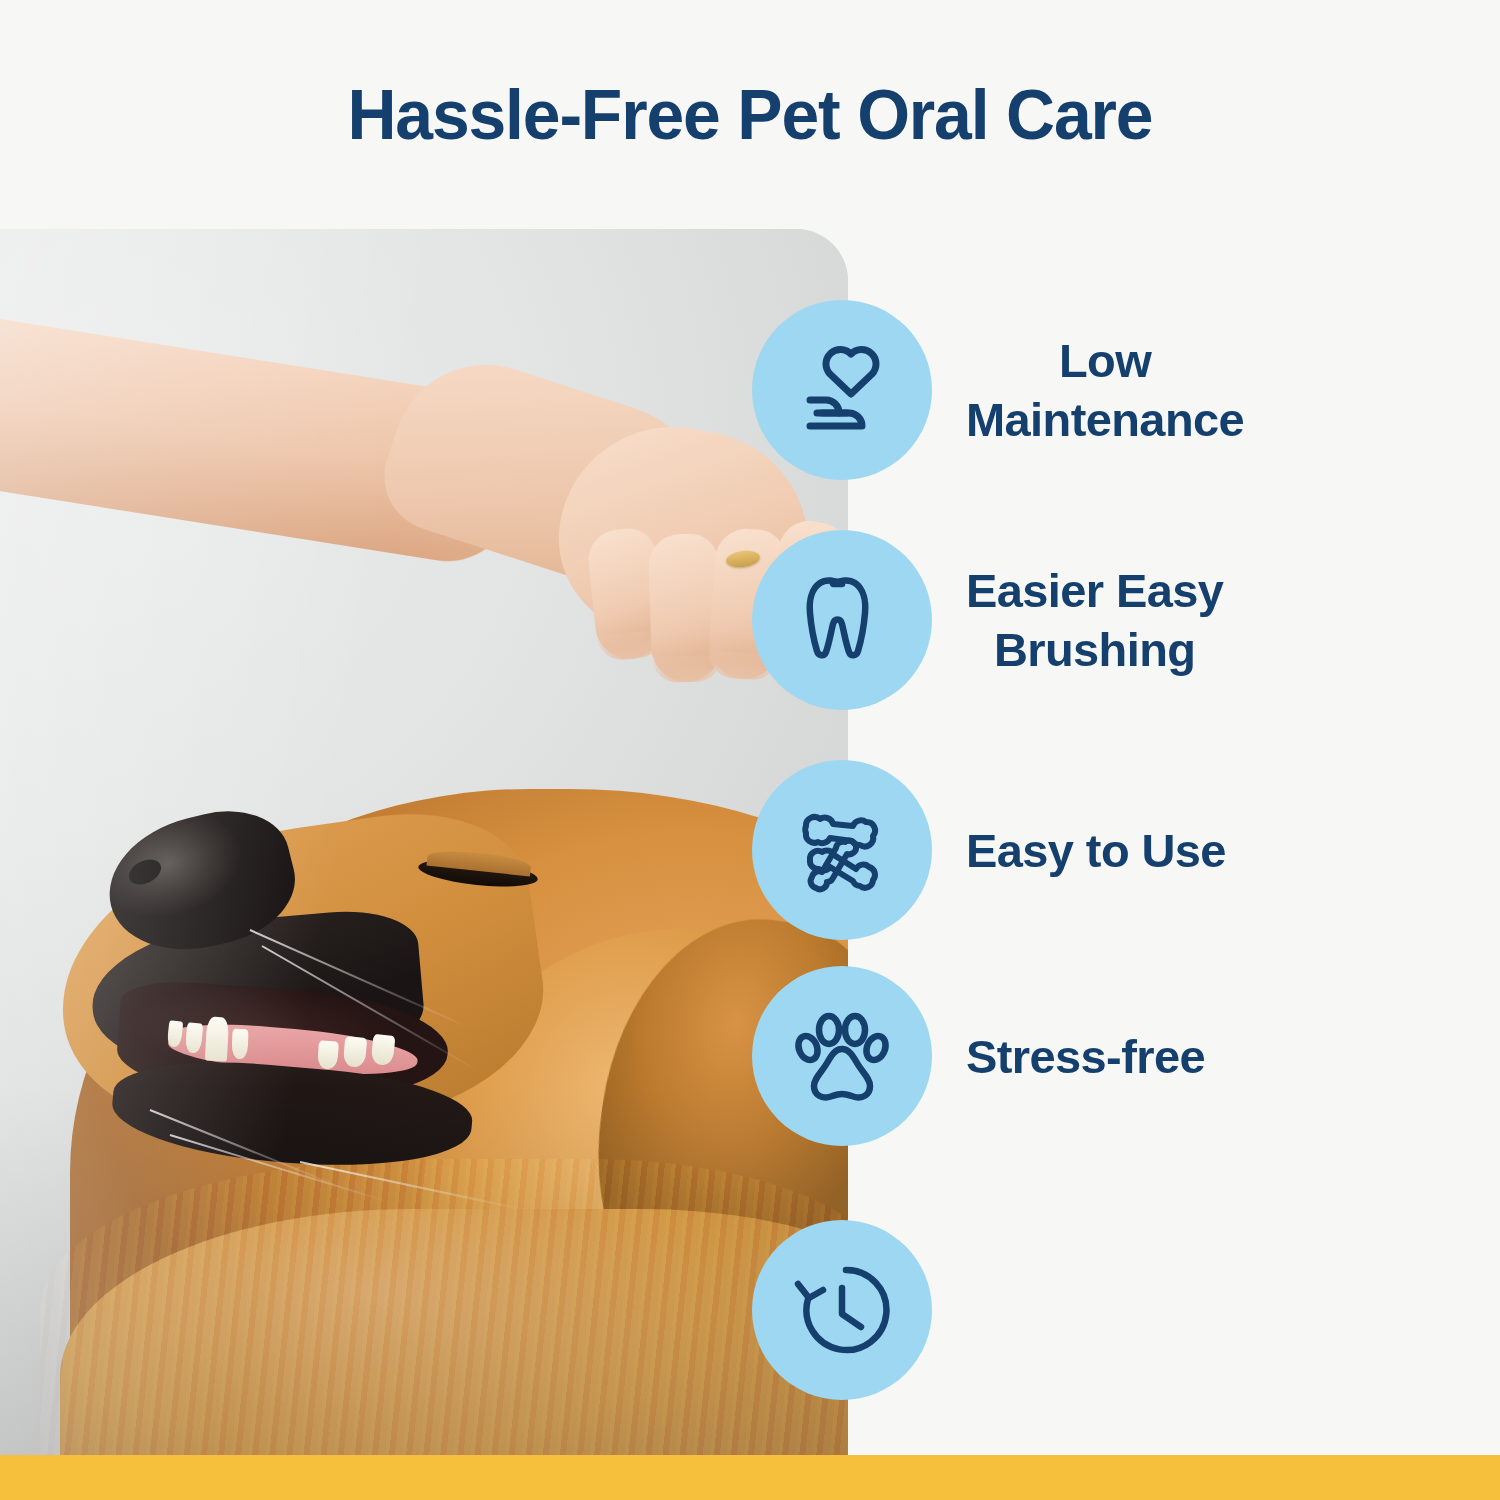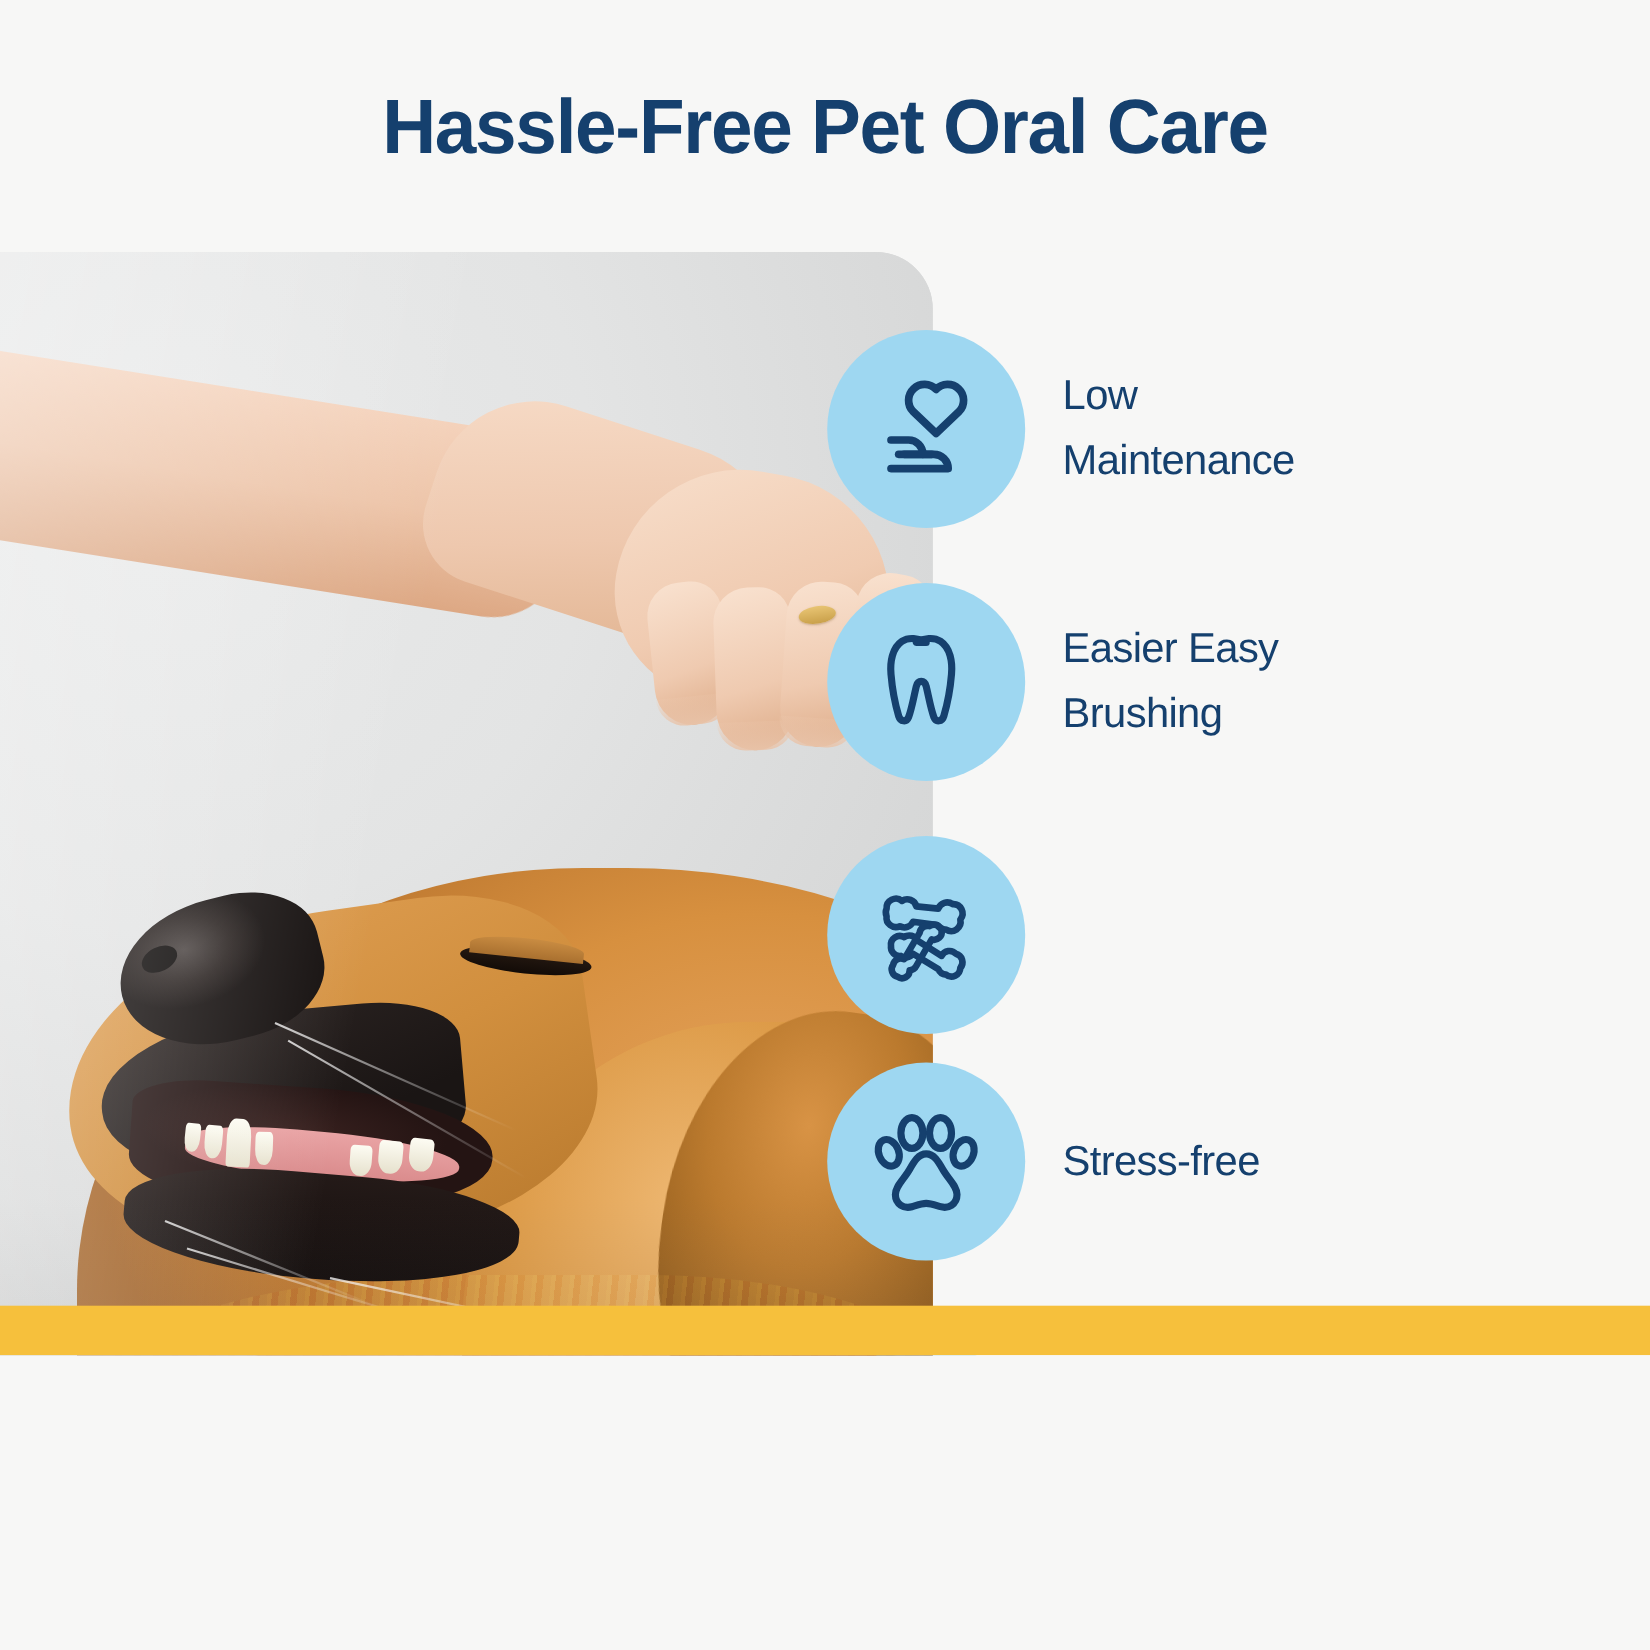--- a/index.html
+++ b/index.html
@@ -4,21 +4,21 @@
 <style>
   html,body{margin:0;padding:0;}
   body{
     width:1500px;height:1500px;
     background:#f7f7f6;
     font-family:"Liberation Sans", sans-serif;
     overflow:hidden;
   }
   #root{
     position:relative;
-    width:1500px;height:1232px;
+    width:1500px;height:1500px;
     background:#f7f7f6;
     overflow:hidden;
   }
 
   
   .header{
     position:absolute;
     left:0;top:0;
     width:1500px;height:229px;
     background:#f7f7f6;
@@ -245,26 +245,27 @@
     width:180px;height:180px;
     border-radius:50%;
     background:#9ed7f1;
     flex:0 0 180px;
     display:flex;align-items:center;justify-content:center;
   }
   .fcircle svg{display:block;}
   .flabel{
     margin-left:34px;
     color:#15406e;
-    font-size:38px;
-    font-weight:normal;
+    font-size:47px;
+    font-weight:bold;
     line-height:59px;
     letter-spacing:-0.6px;
     white-space:pre-line;
     font-family:"Liberation Sans", sans-serif;
+    text-align:center;
   }
 
   
   .bottombar{
     position:absolute;
     left:0;bottom:0;
     width:1500px;height:45px;
     background:#f6c03c;
   }
 </style>
@@ -358,20 +359,21 @@
       <div class="fcircle">
         <svg width="116" height="116" viewBox="0 0 116 116" fill="none" stroke="#15406E" stroke-width="6" stroke-linecap="round" stroke-linejoin="round">
 
           <path d="M22 34 a8.5 8.5 0 0 1 14 -7 a8.5 8.5 0 0 1 13 5 l20 2 a8.5 8.5 0 0 1 13 -4 a8.5 8.5 0 0 1 7 14 a8.5 8.5 0 0 1 -13 9 a8.5 8.5 0 0 1 -8 -4 l-22 -3 a8.5 8.5 0 0 1 -12 4 a8.5 8.5 0 0 1 -12 -9 a8.5 8.5 0 0 1 0 -7 Z"></path>
 
           <path d="M26 68 a8 8 0 0 1 12 -8 a8 8 0 0 1 12 3 l22 14 a8 8 0 0 1 13 -2 a8 8 0 0 1 4 13 a8 8 0 0 1 -13 6 a8 8 0 0 1 -7 -5 l-23 -14 a8 8 0 0 1 -11 2 a8 8 0 0 1 -9 -9 Z"></path>
 
           <path d="M72 54 a7 7 0 0 0 -11 -4 a7 7 0 0 0 -9 6 l-14 24 a7 7 0 0 0 -10 5 a7 7 0 0 0 4 11 a7 7 0 0 0 11 -6 a7 7 0 0 0 6 -4 l14 -24 a7 7 0 0 0 9 -8 Z"></path>
         </svg>
       </div>
+      <div class="flabel">Easy to Use</div>
     </div>
 
     <div class="feature" style="top:666px;left:0px;">
       <div class="fcircle">
         <svg width="108" height="108" viewBox="0 0 108 108" fill="none" stroke="#15406E" stroke-width="6.5" stroke-linecap="round" stroke-linejoin="round">
           <ellipse cx="41" cy="28" rx="10" ry="14"></ellipse>
           <ellipse cx="67" cy="28" rx="10" ry="14"></ellipse>
           <ellipse cx="20" cy="46" rx="9" ry="12.5" transform="rotate(-22 20 46)"></ellipse>
           <ellipse cx="88" cy="46" rx="9" ry="12.5" transform="rotate(22 88 46)"></ellipse>
           <path d="M54 47 c-7 0 -11 7 -15 14 c-5 9 -13 15 -13 23 c0 9 8 13 15 11 c5 -1.5 9 -3 13 -3 c4 0 8 1.5 13 3 c7 2 15 -2 15 -11 c0 -8 -8 -14 -13 -23 c-4 -7 -8 -14 -15 -14 Z"></path>

